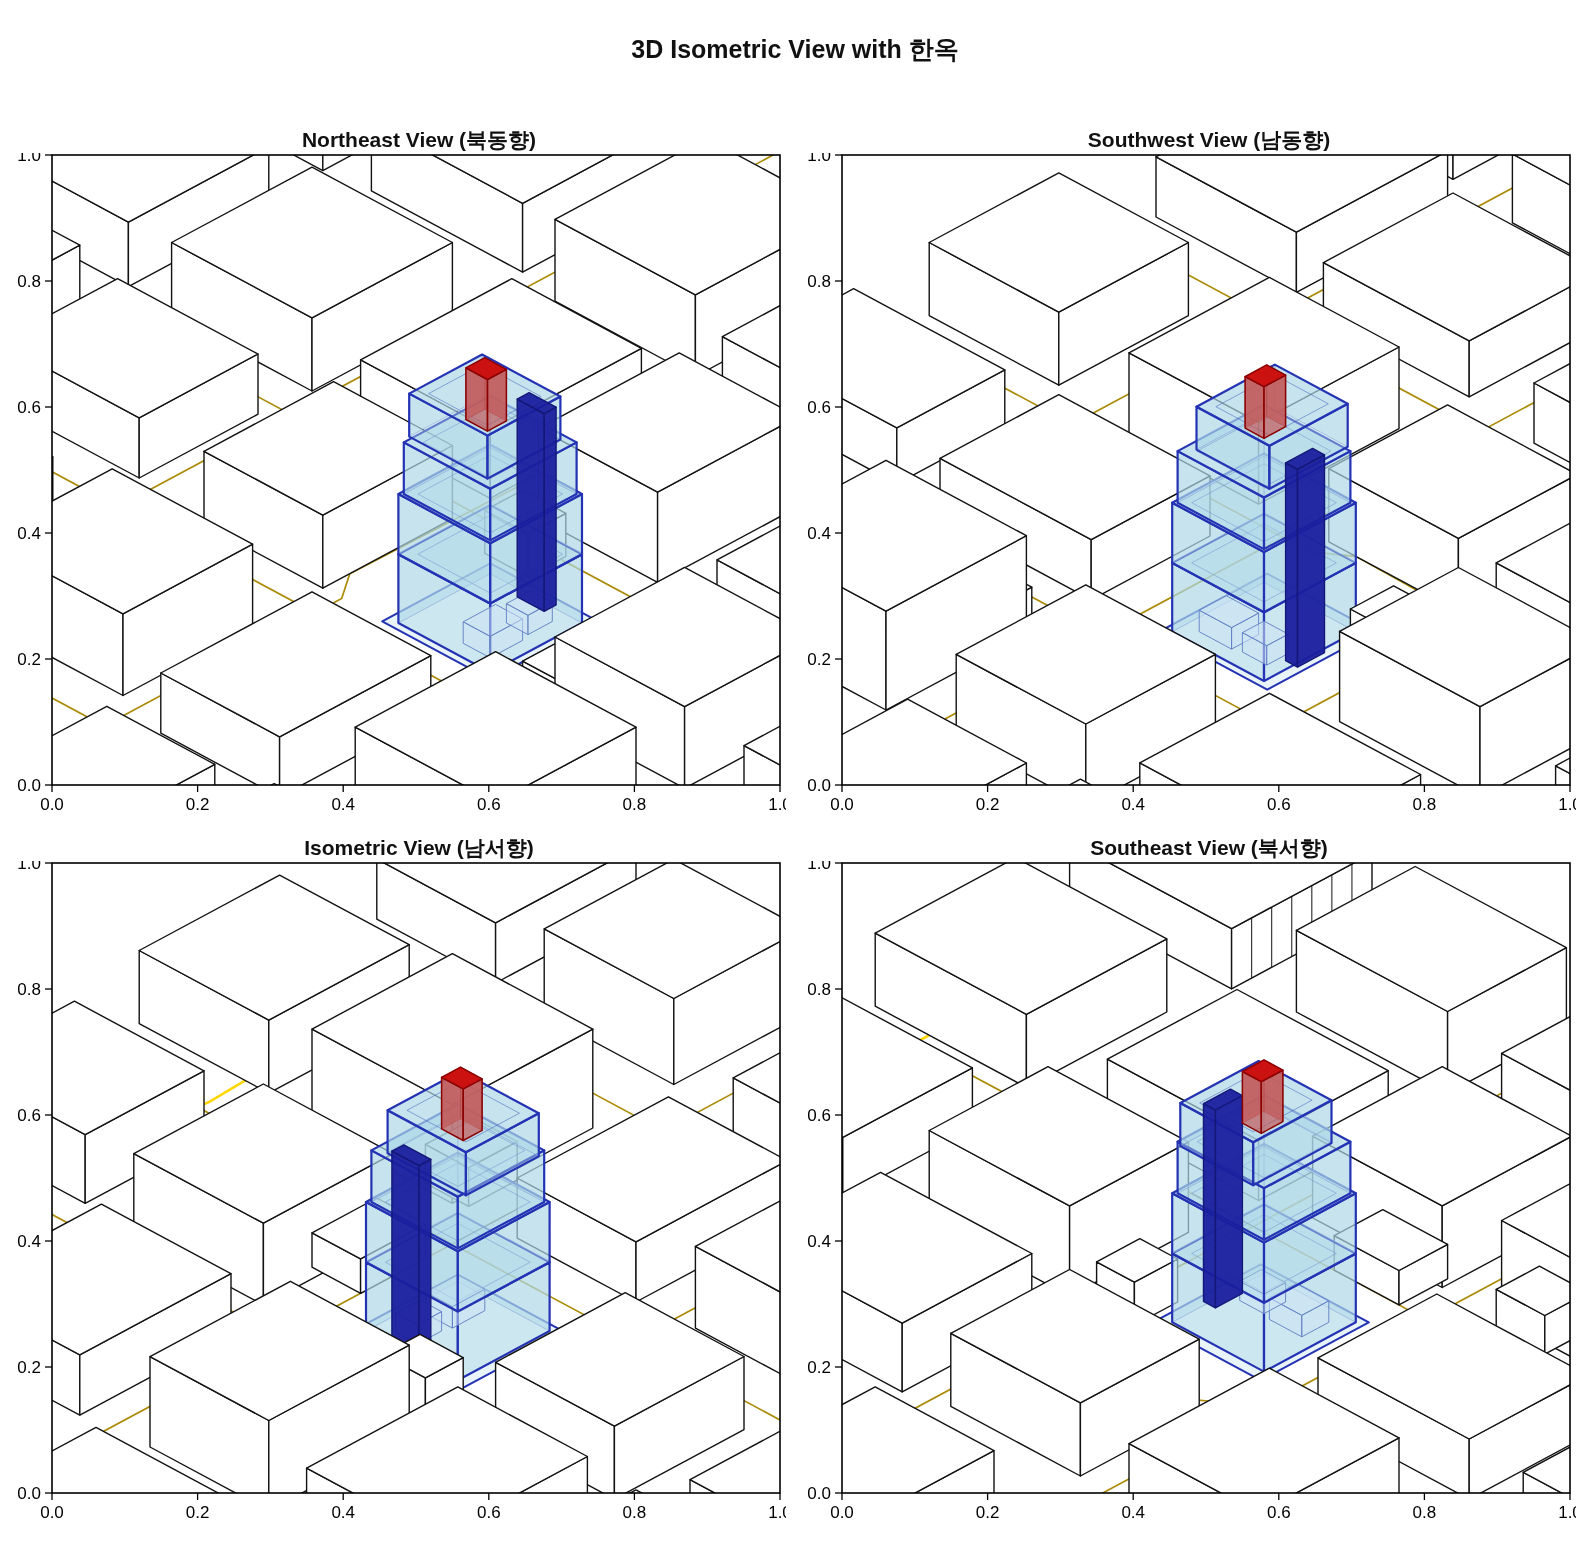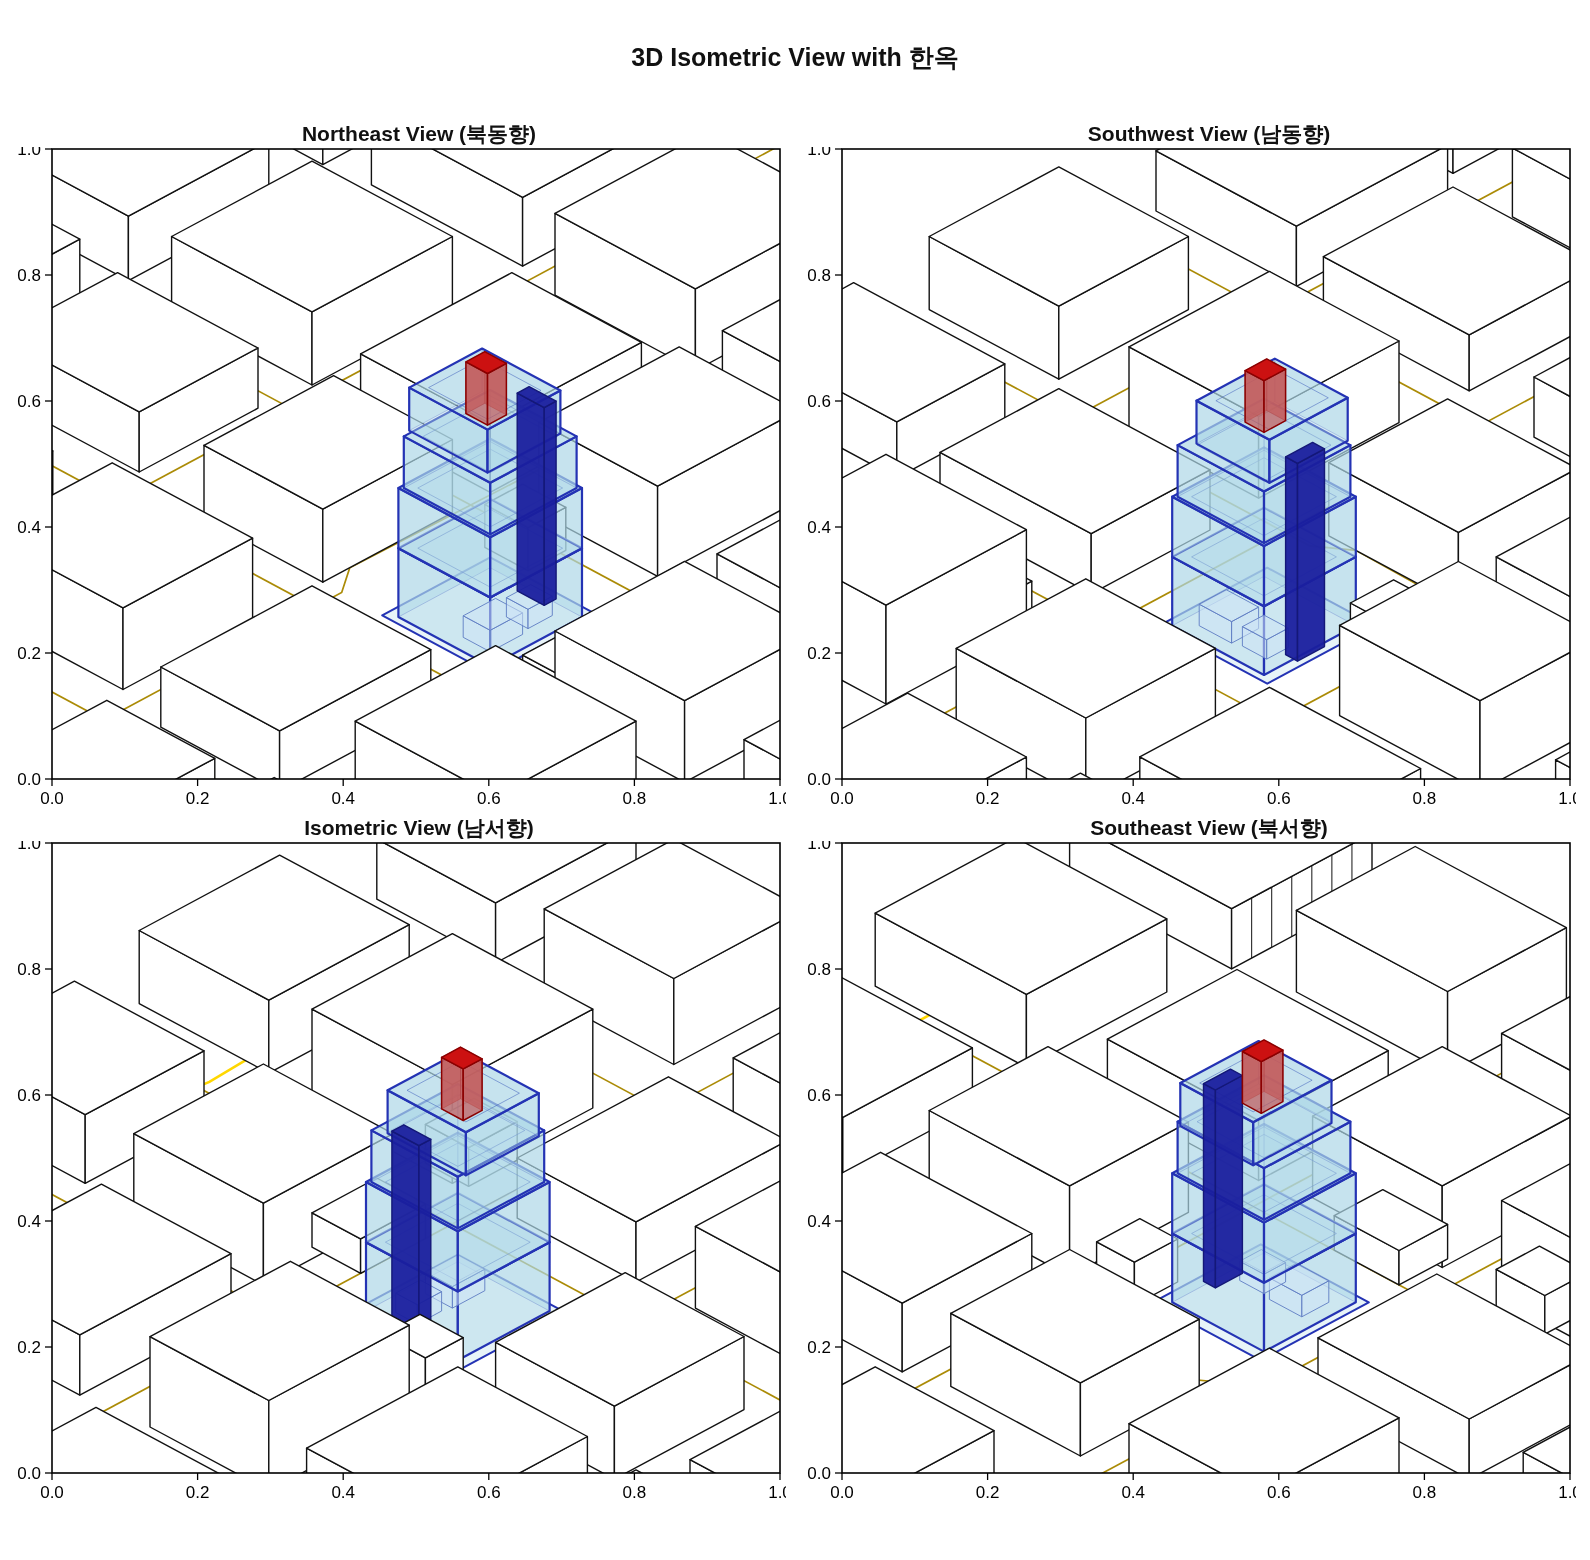--- a/index.html
+++ b/index.html
@@ -4,27 +4,27 @@
 <style>
   html,body{margin:0;padding:0;background:#ffffff;}
   body{
     width:1590px;height:1560px;overflow:hidden;
     font-family:"Liberation Sans", sans-serif;color:#111;
     -webkit-font-smoothing:antialiased;
   }
   .fig{width:1590px;height:1560px;position:relative;background:#fff;}
   .fig-title{
     text-align:center;font-weight:bold;font-size:25px;line-height:1.32;
-    padding-top:8px;white-space:pre-line;
+    white-space:pre-line;
   }
   .plots{
     display:grid;grid-template-columns:772px 772px;
     column-gap:18px;row-gap:0px;justify-content:center;margin-top:14px;
   }
-  .subplot{width:772px;}
+  .subplot{width:772px;margin-top:14px;}
   .subplot-title{
     width:734px;margin-left:38px;text-align:center;
     font-weight:bold;font-size:21px;height:26px;line-height:26px;
   }
   .plot-svg{display:block;}
 </style>
 </head>
 <body>
 
 <div class="fig">

